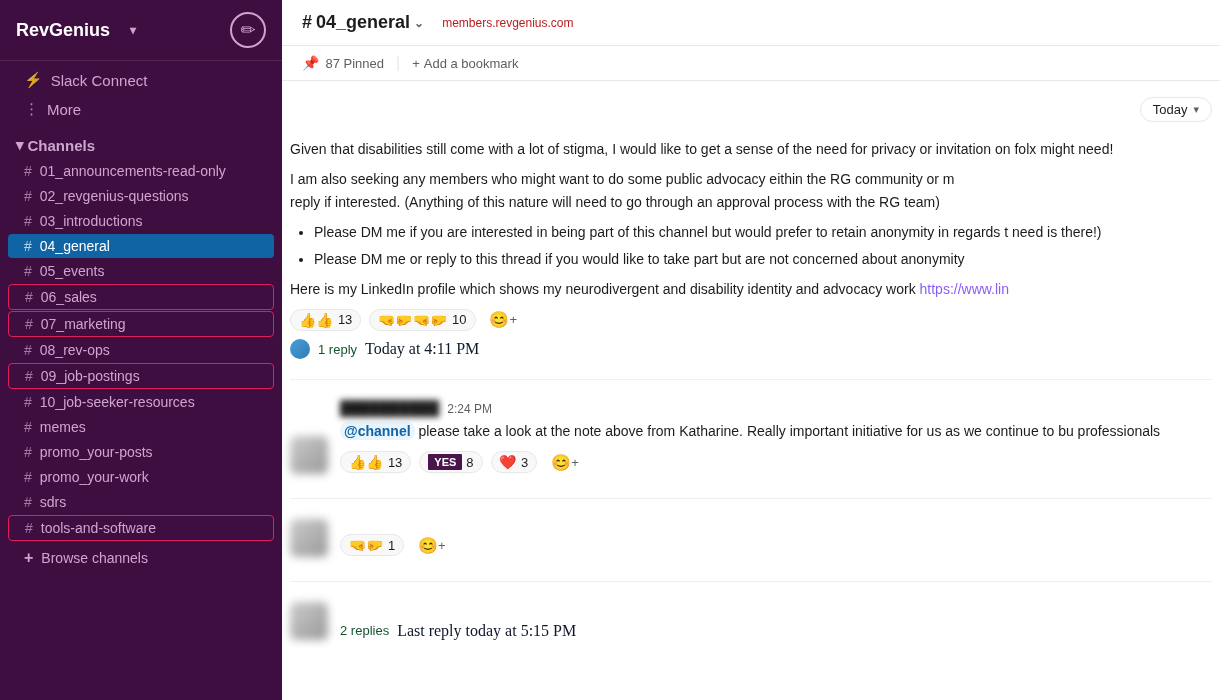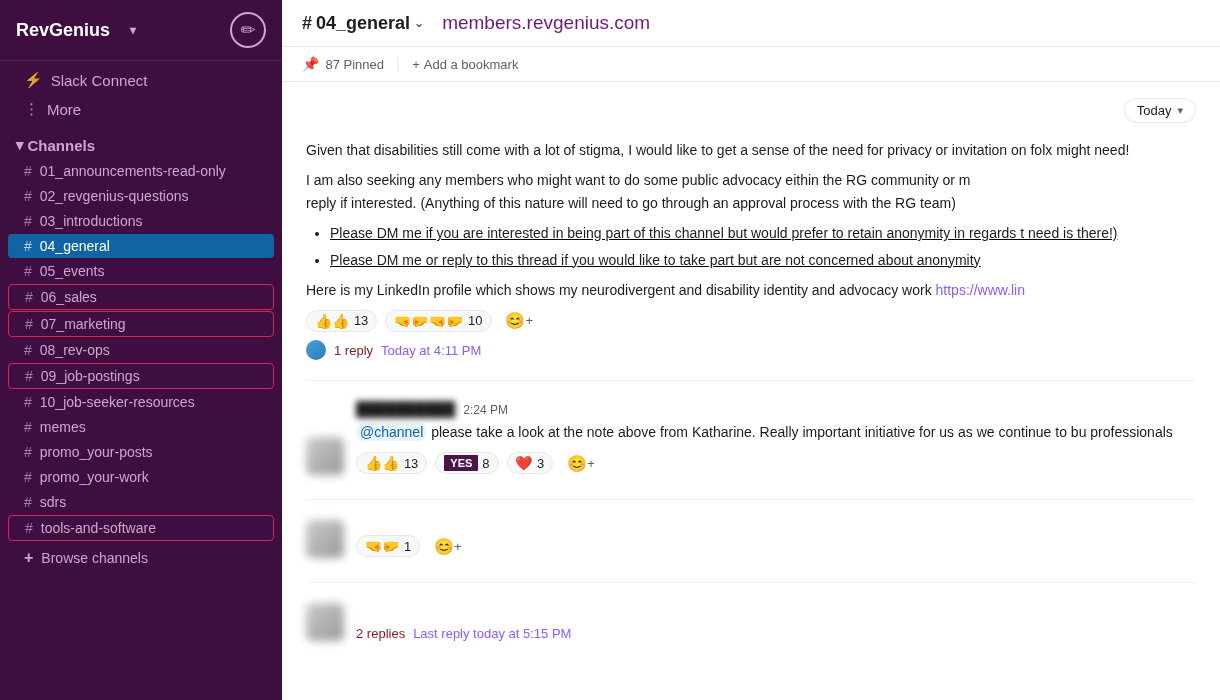--- a/index.html
+++ b/index.html
@@ -118,22 +118,22 @@
     .channel-title {
       font-size: 18px;
       font-weight: 700;
       color: #1d1c1d;
       display: flex;
       align-items: center;
       gap: 4px;
     }
     .channel-title .chevron-down { font-size: 12px; color: #616061; }
     .channel-url {
-      color: #701a75;
-      font-size: 19px;
+      color: #b91c1c;
+      font-size: 12px;
       margin-left: 8px;
     }
     .subheader {
       display: flex;
       align-items: center;
       padding: 8px 20px;
       border-bottom: 1px solid #e8e8e8;
       gap: 12px;
     }
     .pin-info {
@@ -152,21 +152,21 @@
       gap: 4px;
       font-size: 13px;
       color: #616061;
       cursor: pointer;
     }
 
     
     .messages-area {
       flex: 1;
       overflow-y: auto;
-      padding: 16px 24px;
+      padding: 16px 8px;
       background: #fff;
     }
     .today-divider {
       display: flex;
       align-items: center;
       justify-content: flex-end;
       margin-bottom: 16px;
     }
     .today-badge {
       background: #fff;
@@ -191,21 +191,20 @@
     .message-text {
       font-size: 14px;
       color: #1d1c1d;
       line-height: 1.6;
       margin-bottom: 8px;
     }
     .message-text .link { color: #8b5cf6; }
     .bullet-list {
       margin: 8px 0 8px 24px;
       list-style: disc;
-      text-decoration: underline;
     }
     .bullet-list li {
       font-size: 14px;
       color: #1d1c1d;
       line-height: 1.6;
       margin-bottom: 4px;
     }
     .reactions {
       display: flex;
       align-items: center;
@@ -245,26 +244,27 @@
       cursor: pointer;
     }
     .reply-avatar {
       width: 20px;
       height: 20px;
       border-radius: 50%;
       background: linear-gradient(135deg, #4a9eda 0%, #2d7db3 100%);
     }
     .reply-text {
       font-size: 13px;
-      color: #7f1d1d;
+      color: #14532d;
       font-weight: 500;
     }
     .reply-time {
-      font-size: 13px;
-      color: #8b5cf6;
+      font-size: 16px;
+      color: #0f172a;
+      font-family: Liberation Serif, serif;
     }
 
     .message-row {
       display: flex;
       align-items: flex-end;
       gap: 12px;
       margin-bottom: 4px;
     }
     .avatar {
       width: 38px;
@@ -296,21 +296,21 @@
       color: #1d1c1d;
       filter: blur(3px);
     }
     .message-time {
       font-size: 12px;
       color: #616061;
     }
     .channel-mention {
       background: #e8f5fd;
       color: #1264a3;
-      font-weight: 400;
+      font-weight: 700;
       padding: 1px 4px;
       border-radius: 8px;
     }
     .yes-badge {
       background: #4a154b;
       color: #fff;
       font-size: 11px;
       font-weight: 700;
       padding: 2px 6px;
       border-radius: 1px;

